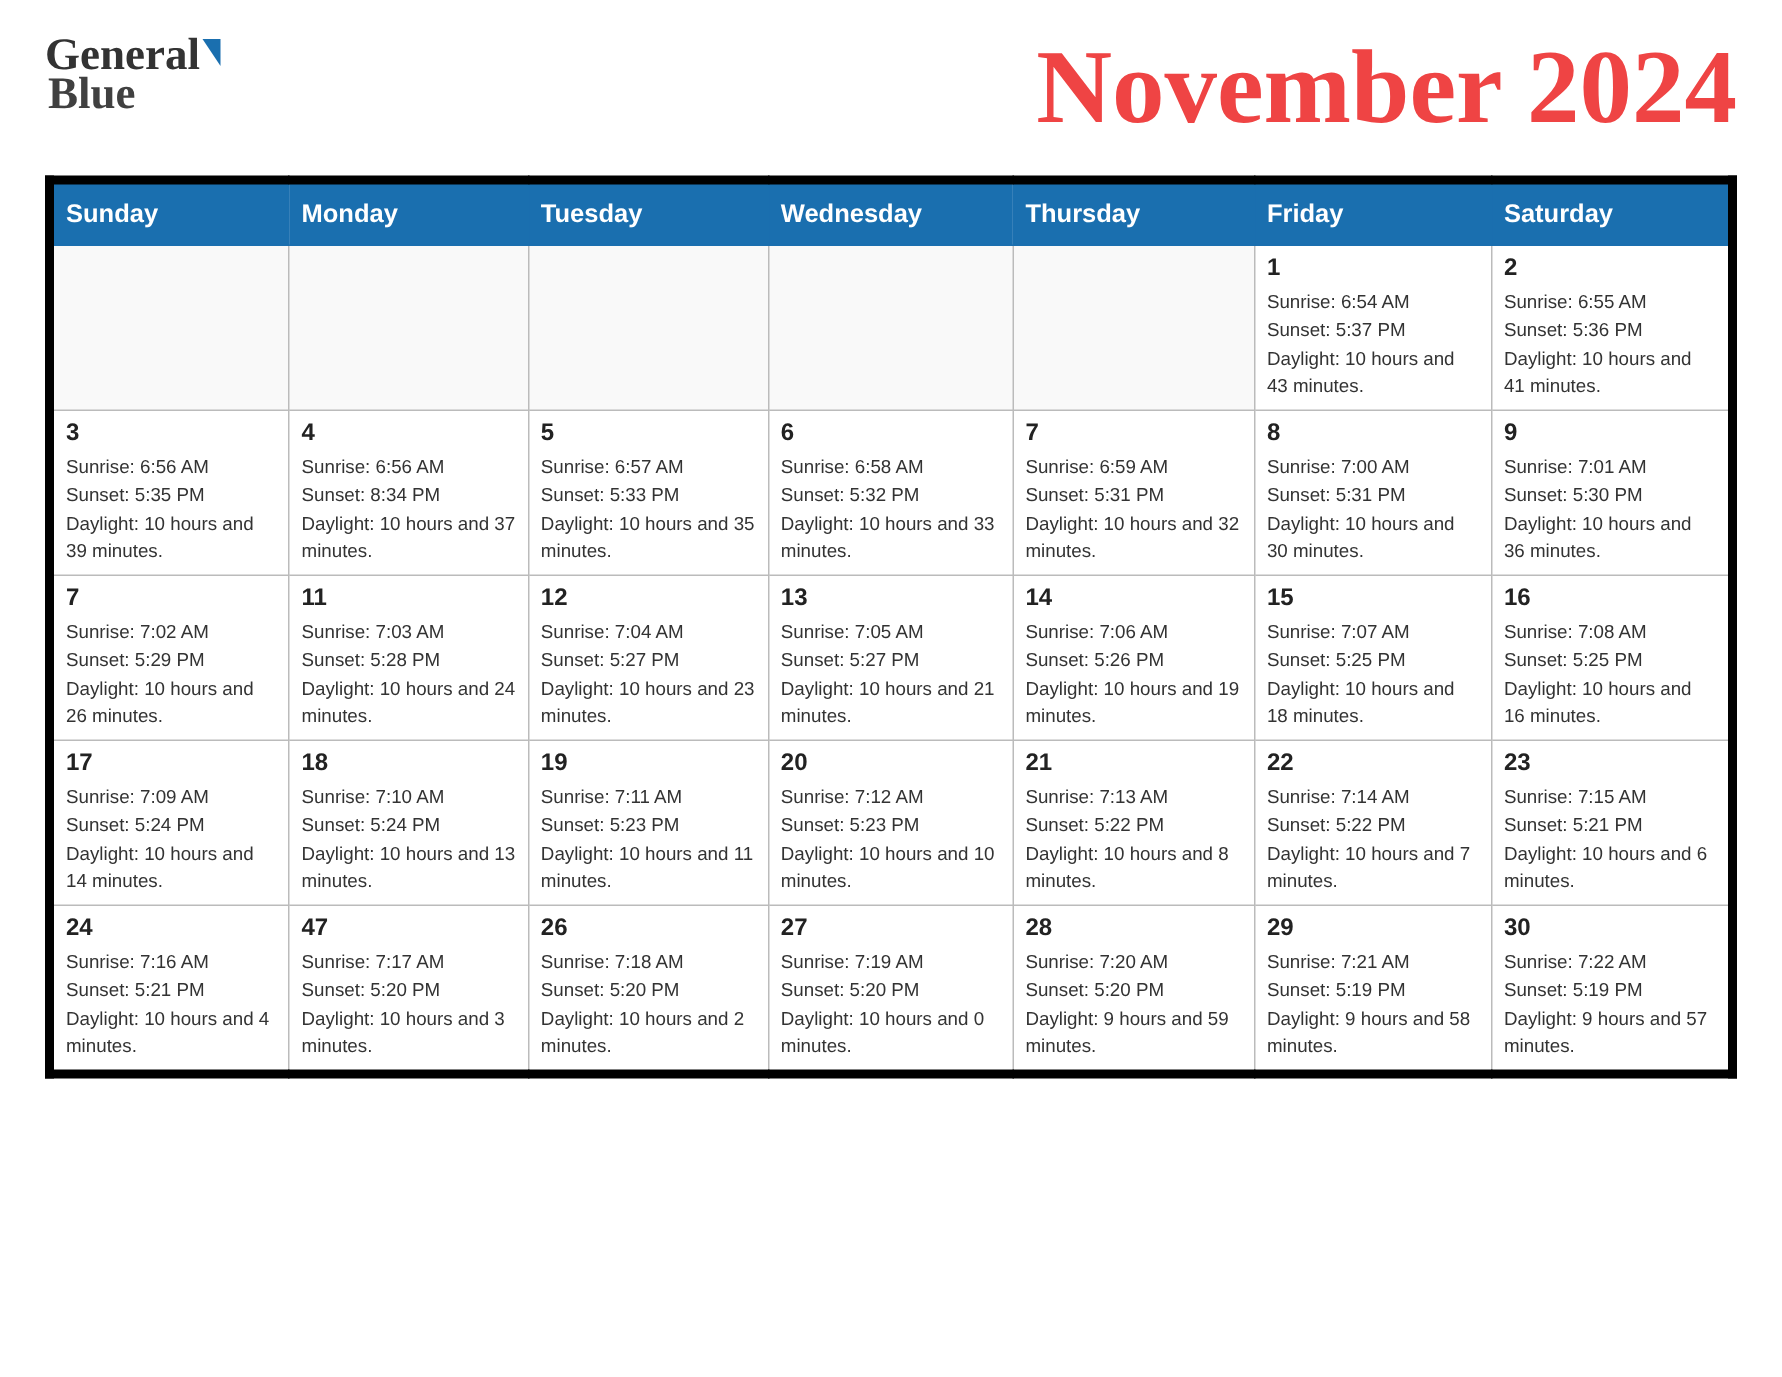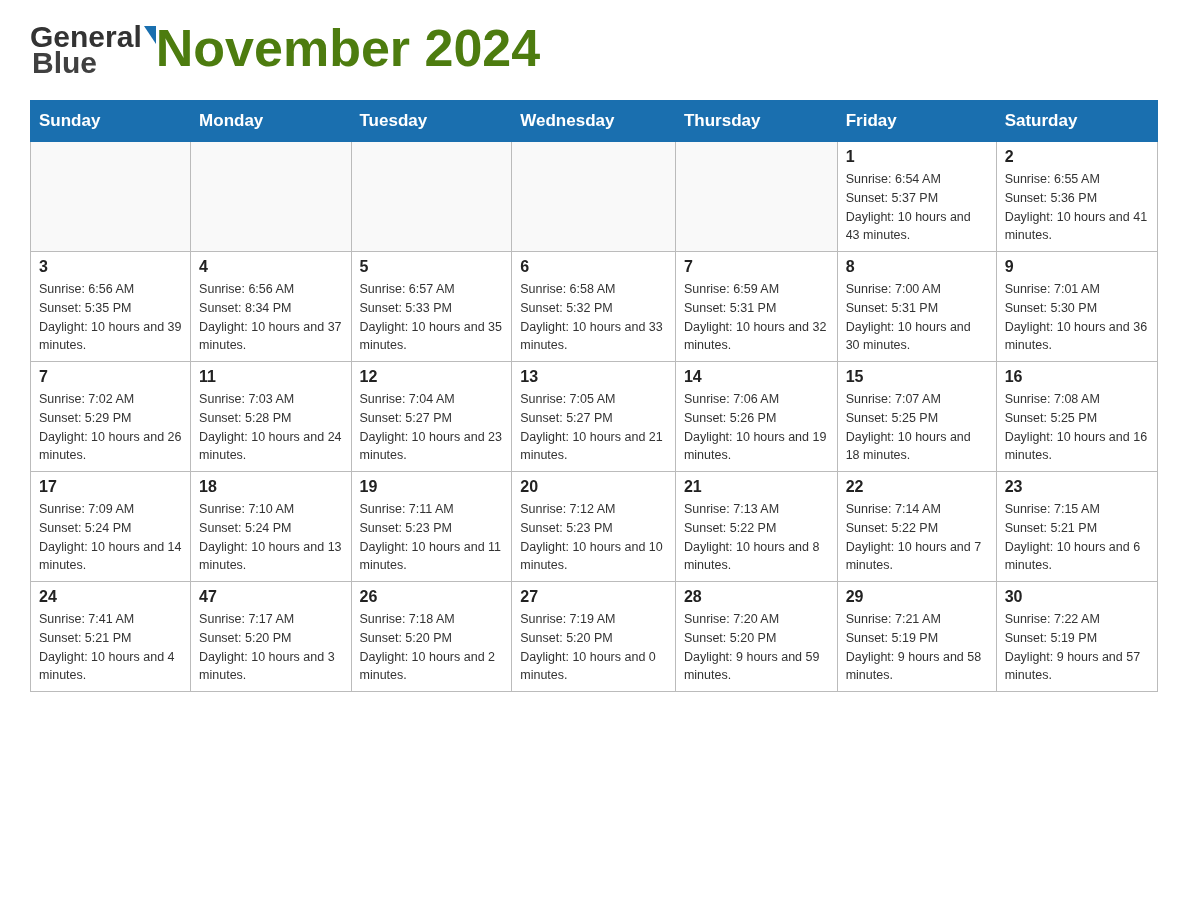--- a/index.html
+++ b/index.html
@@ -5,46 +5,48 @@
     * { margin: 0; padding: 0; box-sizing: border-box; }
     body {
       font-family: Arial, sans-serif;
       background: #fff;
       width: 1188px;
       min-height: 918px;
       padding: 20px 30px;
     }
     .header-section {
       display: flex;
+      justify-content: space-between;
       align-items: flex-start;
       margin-bottom: 20px;
+      font-family: Liberation Serif, serif;
     }
     .logo {
       display: flex;
       flex-direction: column;
       align-items: flex-start;
     }
     .title-section {
       text-align: right;
     }
     .month-year {
-      font-size: 52px;
+      font-size: 70px;
       font-weight: bold;
-      color: #4d7c0f;
+      color: #ef4444;
       line-height: 1.1;
     }
     .location {
       font-size: 22px;
       color: #555;
       margin-top: 4px;
     }
     .calendar {
       width: 100%;
       border-collapse: collapse;
-      border: 1px solid #000000;
+      border: 6px solid #000000;
     }
     .calendar th {
       background-color: #1a6faf;
       color: #fff;
       font-size: 17px;
       font-weight: bold;
       padding: 10px 8px;
       text-align: left;
       border: 1px solid #1a6faf;
     }
@@ -206,21 +208,21 @@
           <div class="sun-info"><span>Sunrise: 7:14 AM</span><br><span>Sunset: 5:22 PM</span><br><span>Daylight: 10 hours and 7 minutes.</span></div>
         </td>
         <td>
           <span class="day-number">23</span>
           <div class="sun-info"><span>Sunrise: 7:15 AM</span><br><span>Sunset: 5:21 PM</span><br><span>Daylight: 10 hours and 6 minutes.</span></div>
         </td>
       </tr>
       <tr class="week-row">
         <td>
           <span class="day-number">24</span>
-          <div class="sun-info"><span>Sunrise: 7:41 AM</span><br><span>Sunset: 5:21 PM</span><br><span>Daylight: 10 hours and 4 minutes.</span></div>
+          <div class="sun-info"><span>Sunrise: 7:16 AM</span><br><span>Sunset: 5:21 PM</span><br><span>Daylight: 10 hours and 4 minutes.</span></div>
         </td>
         <td>
           <span class="day-number">47</span>
           <div class="sun-info"><span>Sunrise: 7:17 AM</span><br><span>Sunset: 5:20 PM</span><br><span>Daylight: 10 hours and 3 minutes.</span></div>
         </td>
         <td>
           <span class="day-number">26</span>
           <div class="sun-info"><span>Sunrise: 7:18 AM</span><br><span>Sunset: 5:20 PM</span><br><span>Daylight: 10 hours and 2 minutes.</span></div>
         </td>
         <td>

